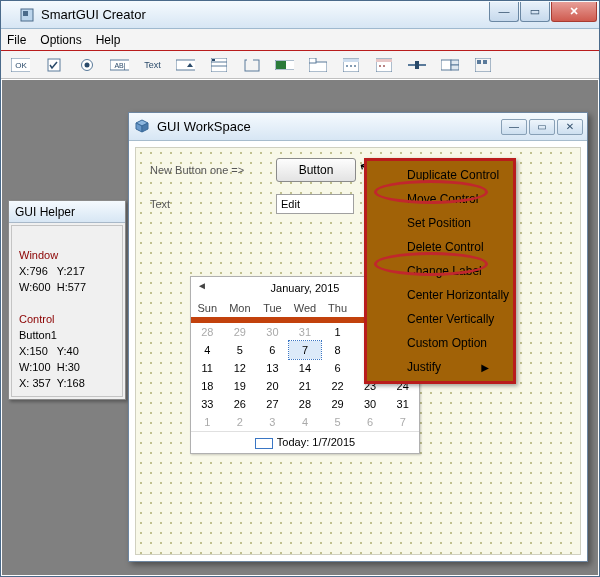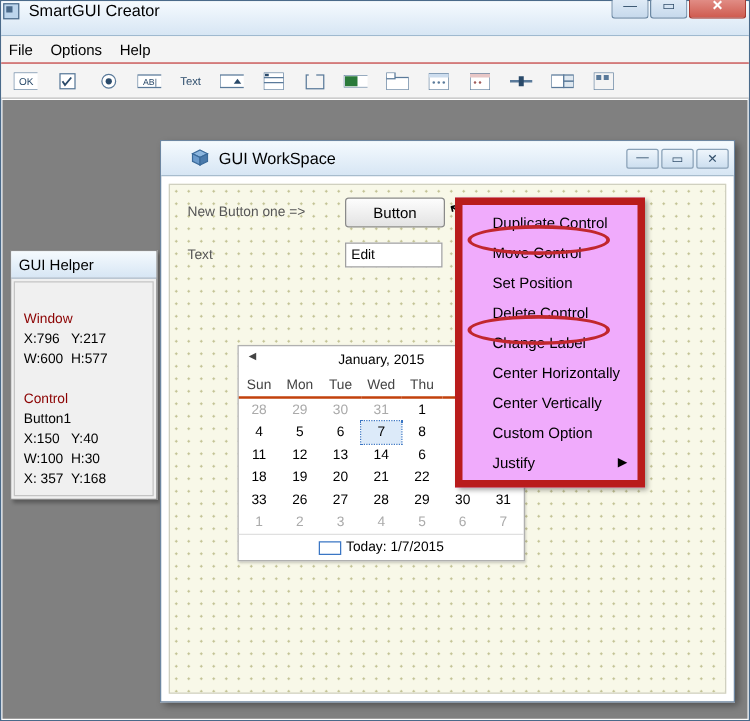--- a/index.html
+++ b/index.html
@@ -2,21 +2,21 @@
 <html><head>
 <meta charset="utf-8">
 <style>
   * { box-sizing: border-box; margin: 0; padding: 0; font-family: "Segoe UI", Tahoma, sans-serif; }
   body { background: #202020; width: 600px; height: 577px; overflow: hidden; position: relative; }
   
   
   .main-window { position:absolute; left:0; top:0; width:600px; height:577px;
                  background:#fff; border:1px solid #4a6a8a; box-shadow:0 0 6px rgba(0,0,0,.4); }
   .titlebar { height:28px; background:linear-gradient(#f5fafe,#d7e6f4);
-              display:flex; align-items:flex-start; padding-left:0; border-bottom:1px solid #9fb9cf;}
+              display:flex; align-items:center; padding-left:18px; border-bottom:1px solid #9fb9cf;}
   .titlebar .icon-box{width:16px;height:16px;margin-right:6px;display:flex;align-items:center;justify-content:center;}
   .titlebar .title { font-size:13px; color:#000; flex:1;}
   .win-btns { display:flex; height:20px; margin-right:2px; margin-top:-6px;}
   .win-btn { width:30px; height:20px; border:1px solid #6a87a3; border-top:none;
              background:linear-gradient(#e8f1fa,#c6d9ec); display:flex; align-items:center; justify-content:center;
              font-size:11px; color:#33506c; border-radius:0 0 3px 3px; margin-left:1px;}
   .win-btn.max{}
   .win-btn.close{ width:46px; background:linear-gradient(#e79e98,#cf5b4f); color:#fff; border-color:#a83b31; font-weight:bold;}
   
   .menubar { height:22px; background:#f4f4f4; border-bottom:1px solid #b91c1c;
@@ -37,21 +37,21 @@
   .helper-title{ background:linear-gradient(#f5fafe,#d7e6f4); height:22px; font-size:12px;
                  padding-left:6px; display:flex; align-items:center; border-bottom:1px solid #a8b8c8;}
   .helper-body{ padding:5px 7px; font-size:11px; line-height:16px; border:1px solid #c4c4c4; margin:2px;}
   .helper-body .sec{ color:#8b0000; margin-top:16px;}
   .helper-body .row{ color:#000; white-space:pre;}
   
   
   .workspace { position:absolute; left:128px; top:112px; width:460px; height:450px;
                background:#fff; border:1px solid #6d86a1; box-shadow:3px 3px 6px rgba(0,0,0,.4);}
   .ws-title{ height:28px; background:linear-gradient(#f5fafe,#d7e6f4); border-bottom:1px solid #a7bccd;
-             display:flex; align-items:center; padding-left:24px;}
+             display:flex; align-items:center; padding-left:6px;}
   .ws-title .icon-box{width:16px;height:16px;margin-right:6px;}
   .ws-title .t{ font-size:13px; flex:1;}
   .ws-btns{ display:flex; gap:2px; margin-right:4px;}
   .ws-btn{ width:26px; height:16px; border:1px solid #88a0b6; background:linear-gradient(#eef5fb,#cddff0);
            border-radius:2px; display:flex;align-items:center;justify-content:center; font-size:10px; color:#33506c;}
   
   .ws-canvas{ position:absolute; left:6px; right:6px; top:34px; bottom:6px;
               background:#f8f8e8;
               background-image:radial-gradient(circle,#c0c090 1px, transparent 1px);
               background-size:10px 10px; background-position:0 0;
@@ -64,30 +64,30 @@
              font-size:11px; padding:0 4px; display:flex; align-items:center;}
   .cursor-arrow{position:absolute; font-size:16px; color:#000; transform:rotate(-15deg);}
   
   
   .calendar{ position:absolute; left:54px; top:128px; width:230px; background:#fff;
              border:1px solid #b0b0b0; box-shadow:1px 1px 2px rgba(0,0,0,.2); font-size:11px;}
   .cal-head{ display:flex; align-items:center; justify-content:center; height:22px; position:relative;}
   .cal-head .arrow{ position:absolute; top:3px; font-size:10px; color:#444;}
   .cal-head .arrow.l{left:6px;} .cal-head .arrow.r{right:6px;}
   .cal-grid{ display:grid; grid-template-columns:repeat(7,1fr); text-align:center;}
-  .cal-dow{ color:#444; padding:3px 0; border-bottom:2px solid #c2410c; font-size:11px;}
+  .cal-dow{ color:#444; padding:3px 0; border-bottom:6px solid #c2410c; font-size:11px;}
   .cal-day{ padding:3px 0; color:#000;}
   .cal-day.other{ color:#aaa;}
   .cal-day.sel{ outline:1px dotted #3a76c4; background:#dceaf9;}
   .cal-foot{ text-align:center; padding:4px 0; border-top:1px solid #e0e0e0;}
   .cal-foot .today-box{ display:inline-block; width:18px; height:11px; border:1px solid #3a76c4; margin-right:4px; vertical-align:middle;}
   
   
-  .ctx{ position:absolute; background:#f0abfc; border:6px solid #b91c1c;
-        box-shadow:2px 2px 4px rgba(0,0,0,.35); padding:2px 0; font-size:12px;}
+  .ctx{ position:absolute; background:#a16207; border:3px solid #b91c1c;
+        box-shadow:2px 2px 4px rgba(0,0,0,.35); padding:2px 16px; font-size:12px;}
   .ctx .item{ height:24px; display:flex; align-items:center; padding:0 28px 0 24px; white-space:nowrap; position:relative;}
   .ctx .item .sub{ position:absolute; right:8px; font-size:10px;}
   
   .ellipse{ position:absolute; border:3px solid #c1272d; border-radius:50%; pointer-events:none;}
 </style>
 </head>
 <body>
 
 <div class="main-window">
   <div class="titlebar">

